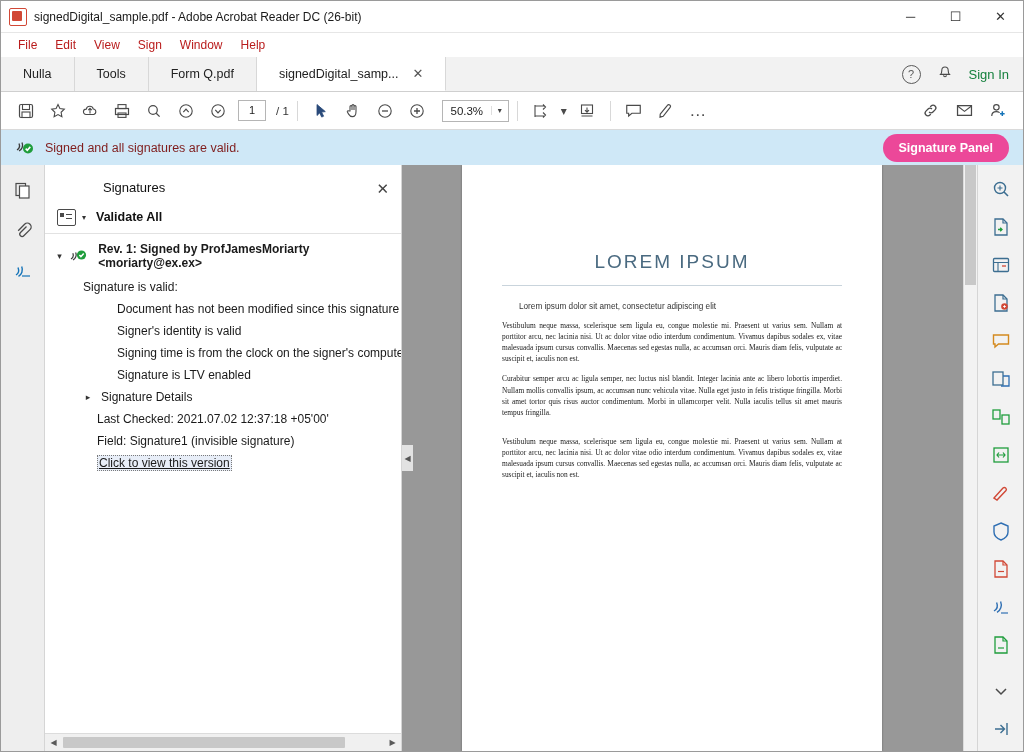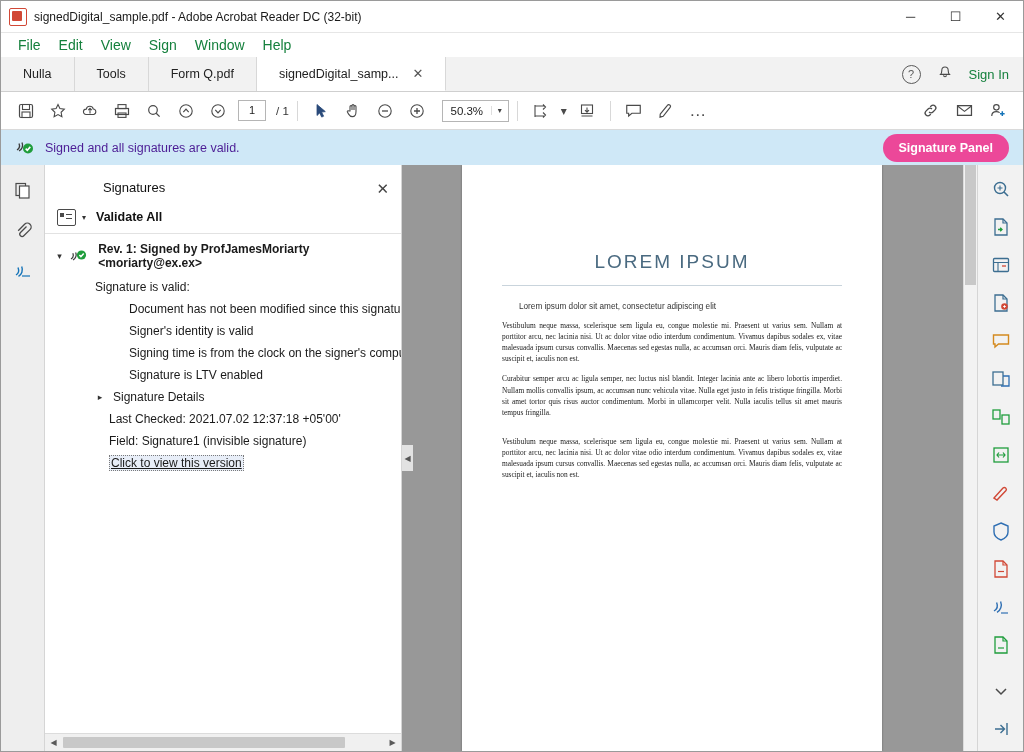--- a/index.html
+++ b/index.html
@@ -76,22 +76,22 @@
     height: 24px;
     display: flex;
     align-items: center;
     background: #ffffff;
     padding-left: 8px;
     box-sizing: border-box;
     border-bottom: 1px solid #ffffff;
   }
   .menu-item {
     padding: 3px 9px;
-    font-size: 14px;
-    color: #15803d;
+    font-size: 12px;
+    color: #b91c1c;
   }
 
   
   .tabbar {
     height: 34px;
     display: flex;
     align-items: stretch;
     background: #f2f2f2;
     border-bottom: 1px solid #cfcfcf;
     position: relative;
@@ -218,21 +218,21 @@
     height: 36px;
     background: #cfe8f7;
     display: flex;
     align-items: center;
     padding: 0 12px;
     box-sizing: border-box;
     border-bottom: 1px solid #b9dcf0;
   }
   .sig-banner-text {
     font-size: 12.5px;
-    color: #4c1d95;
+    color: #7f1d1d;
     margin-left: 10px;
   }
   .sig-panel-btn {
     margin-left: auto;
     background: #ec4899;
     color: #fff;
     font-size: 12.5px;
     font-weight: bold;
     border-radius: 14px;
     padding: 7px 16px;
@@ -340,21 +340,21 @@
     color: #333;
     width: 10px;
     text-align: center;
   }
   .rev-label {
     font-size: 12px;
     font-weight: bold;
     color: #1a1a1a;
   }
   .sig-list {
-    padding-left: 12px;
+    padding-left: 0;
   }
   .sig-item {
     font-size: 12px;
     color: #1a1a1a;
     padding: 4px 0 4px 58px;
     white-space: nowrap;
     overflow: hidden;
   }
   .sig-item.lvl1 { padding-left: 38px; }
   .sig-item.lvl2 { padding-left: 72px; }
@@ -493,21 +493,21 @@
     gap: 10px;
   }
 </style>
 </head>
 <body>
 
 <div class="app">
 
   <div class="titlebar">
     <div class="title-icon"></div>
-    <div class="title-text">signedDigital_sample.pdf - Adobe Acrobat Reader DC (32-bit)</div>
+    <div class="title-text">signedDigital_sample.pdf - Adobe Acrobat Reader DC (26-bit)</div>
     <div class="win-buttons">
       <div class="win-btn">─</div>
       <div class="win-btn">☐</div>
       <div class="win-btn">✕</div>
     </div>
   </div>
 
   <div class="menubar">
     <div class="menu-item">File</div>
     <div class="menu-item">Edit</div>

